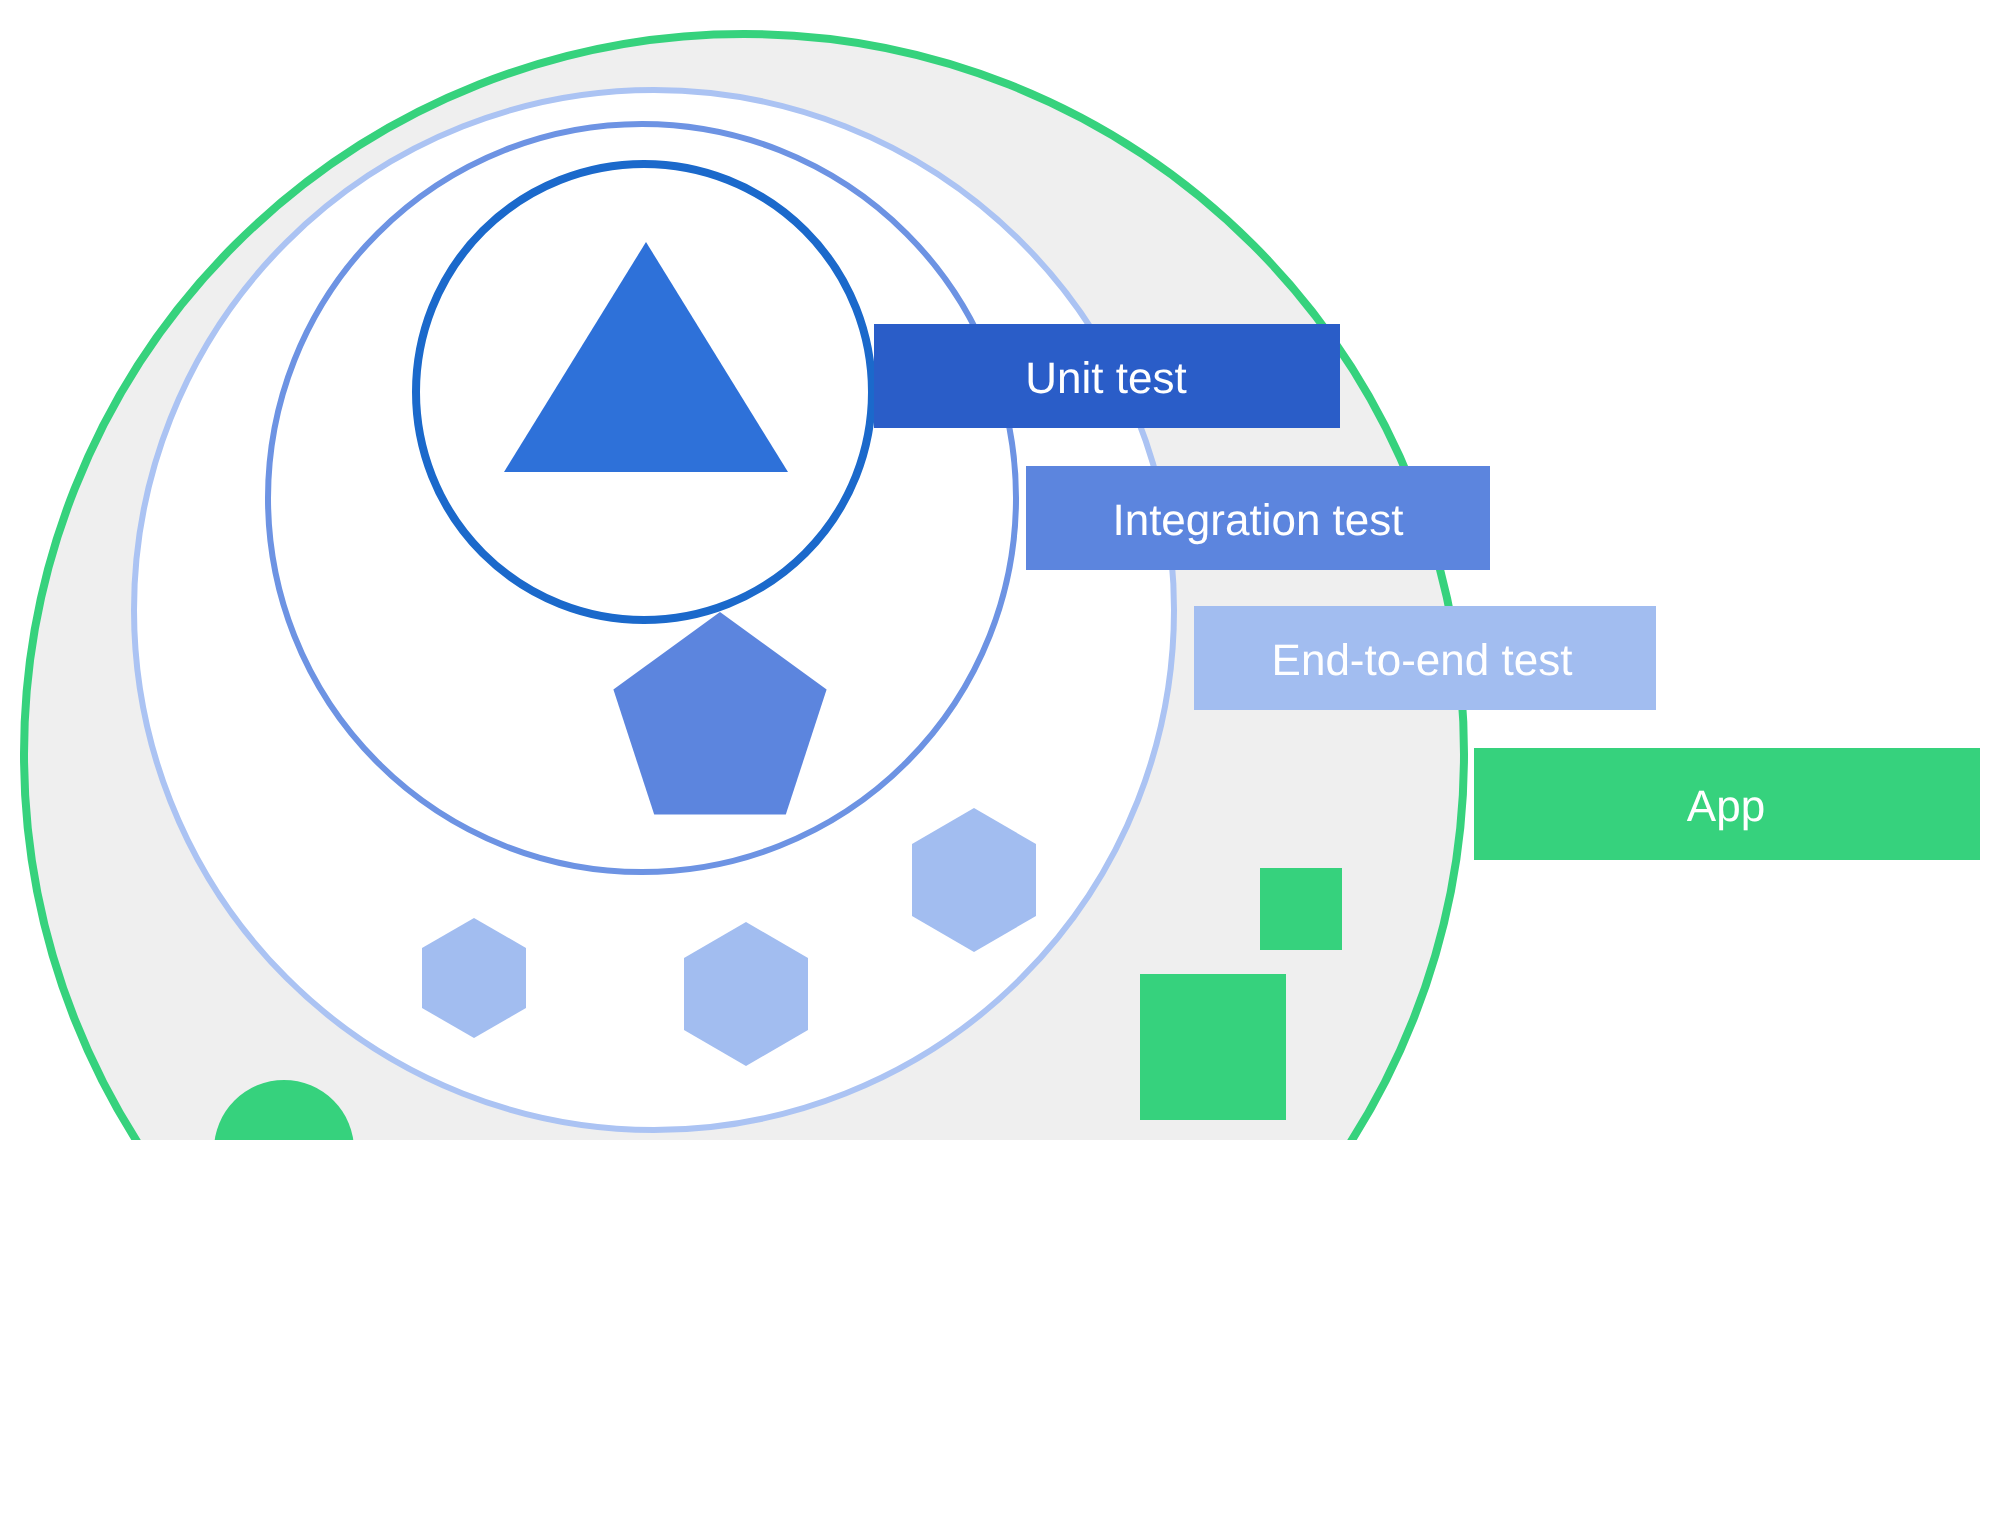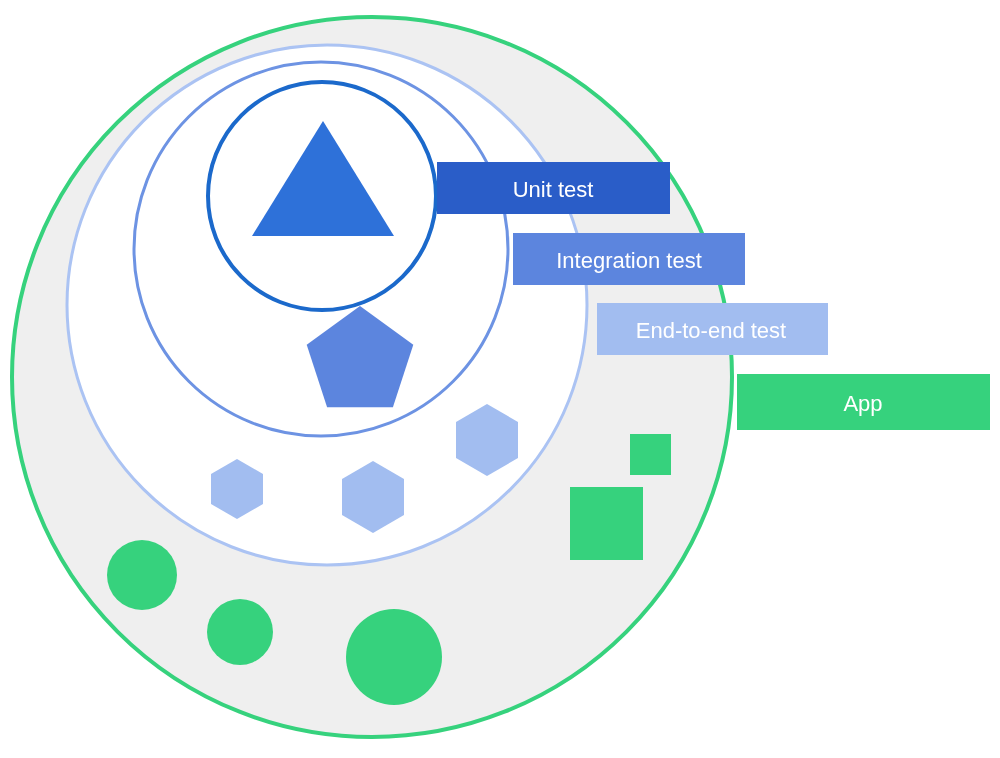--- a/index.html
+++ b/index.html
@@ -4,21 +4,21 @@
 <style>
   html, body {
     margin: 0;
     padding: 0;
     background: #ffffff;
     font-family: "Liberation Sans", sans-serif;
   }
   .canvas {
     position: relative;
     width: 1000px;
-    height: 758px;
+    height: 570px;
     background: #ffffff;
     overflow: hidden;
   }
   svg { display: block; }
   text.bar-label {
     font-family: "Liberation Sans", sans-serif;
     font-size: 22px;
     font-weight: 400;
   }
 </style>

